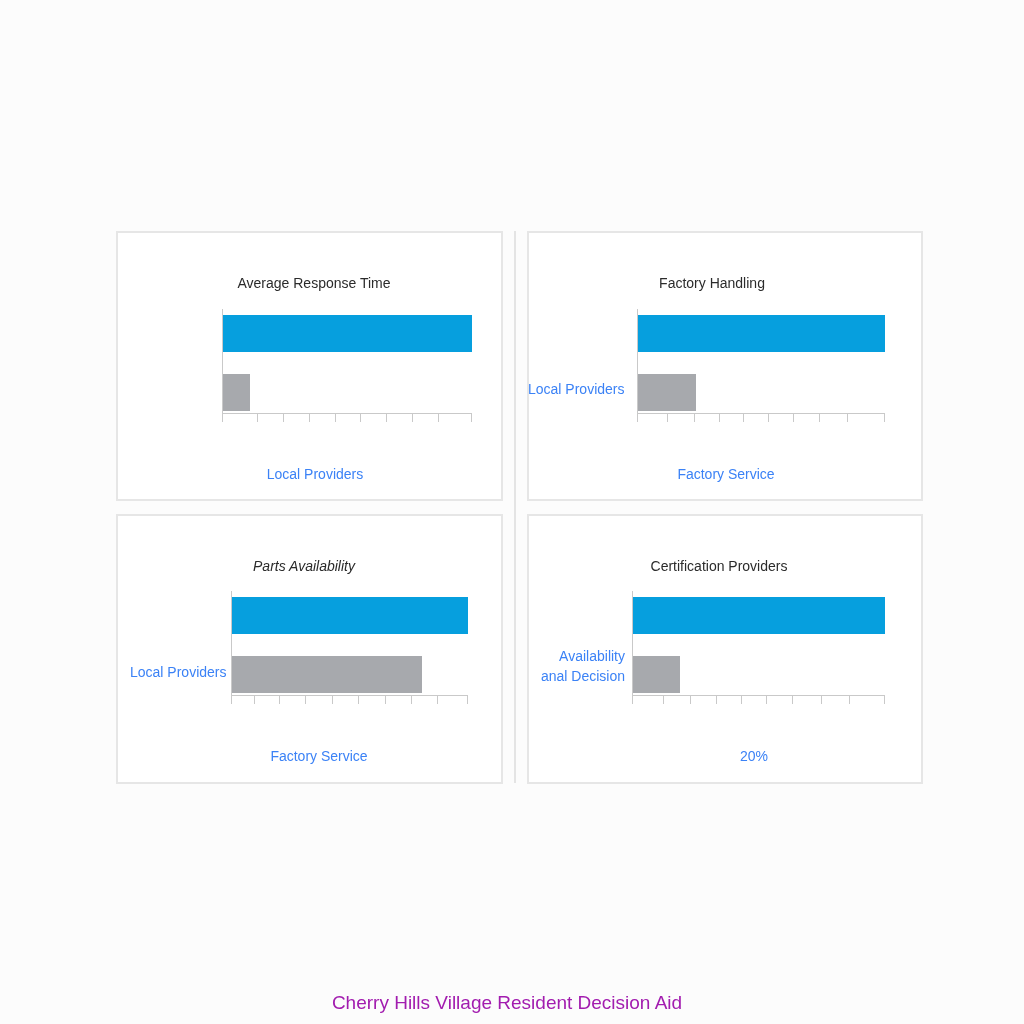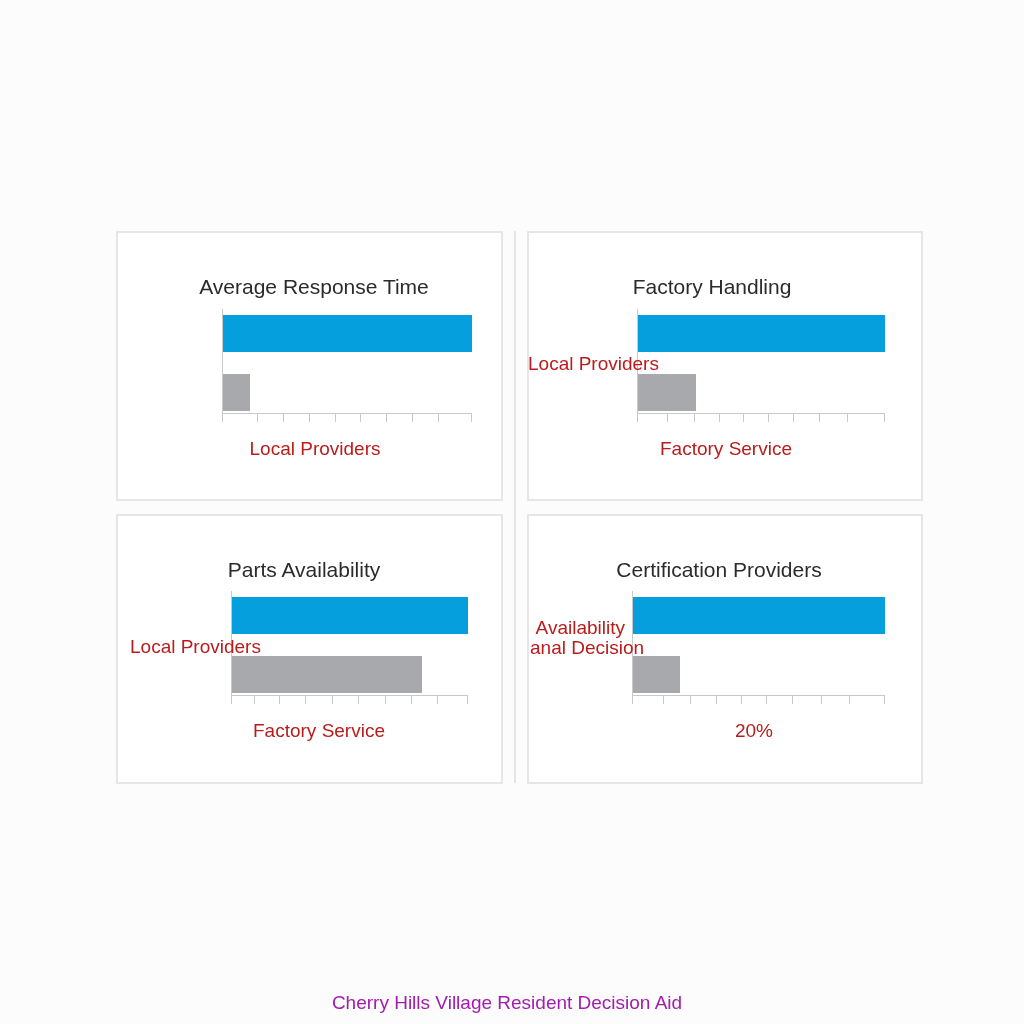--- a/index.html
+++ b/index.html
@@ -17,21 +17,21 @@
     box-sizing: border-box;
   }
   .divider-v {
     position: absolute;
     left: 514px; top: 231px;
     width: 2px; height: 552px;
     background: #e4e4e4;
   }
   .panel-title {
     position: absolute;
-    font-size: 21px;
+    font-size: 14px;
     color: #2b2b2b;
     white-space: nowrap;
     transform: translateX(-50%);
   }
   .y-axis {
     position: absolute;
     width: 1px;
     background: #c9c9c9;
   }
   .x-axis {
@@ -45,23 +45,24 @@
     background: #c9c9c9;
   }
   .bar {
     position: absolute;
     height: 37px;
   }
   .bar-blue { background: #069fde; }
   .bar-gray { background: #a7a9ad; }
   .axis-label {
     position: absolute;
-    font-size: 19px;
-    color: #b91c1c;
+    font-size: 14px;
+    color: #3b82f6;
     white-space: nowrap;
+    margin-top: 28px;
   }
   .axis-label.center { transform: translateX(-50%); }
   .axis-label.right { text-align: right; line-height: 20px; }
   .footer-title {
     position: absolute;
     left: 507px; top: 992px;
     transform: translateX(-50%);
     font-size: 19px;
     color: #a21caf;
     white-space: nowrap;
@@ -113,21 +114,21 @@
     <div class="tick" style="left:793px; top:413px;"></div>
     <div class="tick" style="left:819px; top:413px;"></div>
     <div class="tick" style="left:847px; top:413px;"></div>
     <div class="tick" style="left:884px; top:413px;"></div>
   </div>
   <div class="axis-label" style="left:528px; top:353px;">Local Providers</div>
   <div class="axis-label center" style="left:726px; top:438px;">Factory Service</div>
 </div>
 
 <div>
-  <div class="panel-title" style="left:304px; top:558px;">Parts Availability</div>
+  <div class="panel-title" style="left:304px; top:558px;font-style:italic;">Parts Availability</div>
   <div class="y-axis" style="left:231px; top:591px; height:105px;"></div>
   <div class="bar bar-blue" style="left:232px; top:597px; width:236px;"></div>
   <div class="bar bar-gray" style="left:232px; top:656px; width:190px;"></div>
   <div class="x-axis" style="left:231px; top:695px; width:237px;"></div>
   <div>
     <div class="tick" style="left:231px; top:695px;"></div>
     <div class="tick" style="left:254px; top:695px;"></div>
     <div class="tick" style="left:279px; top:695px;"></div>
     <div class="tick" style="left:305px; top:695px;"></div>
     <div class="tick" style="left:332px; top:695px;"></div>

